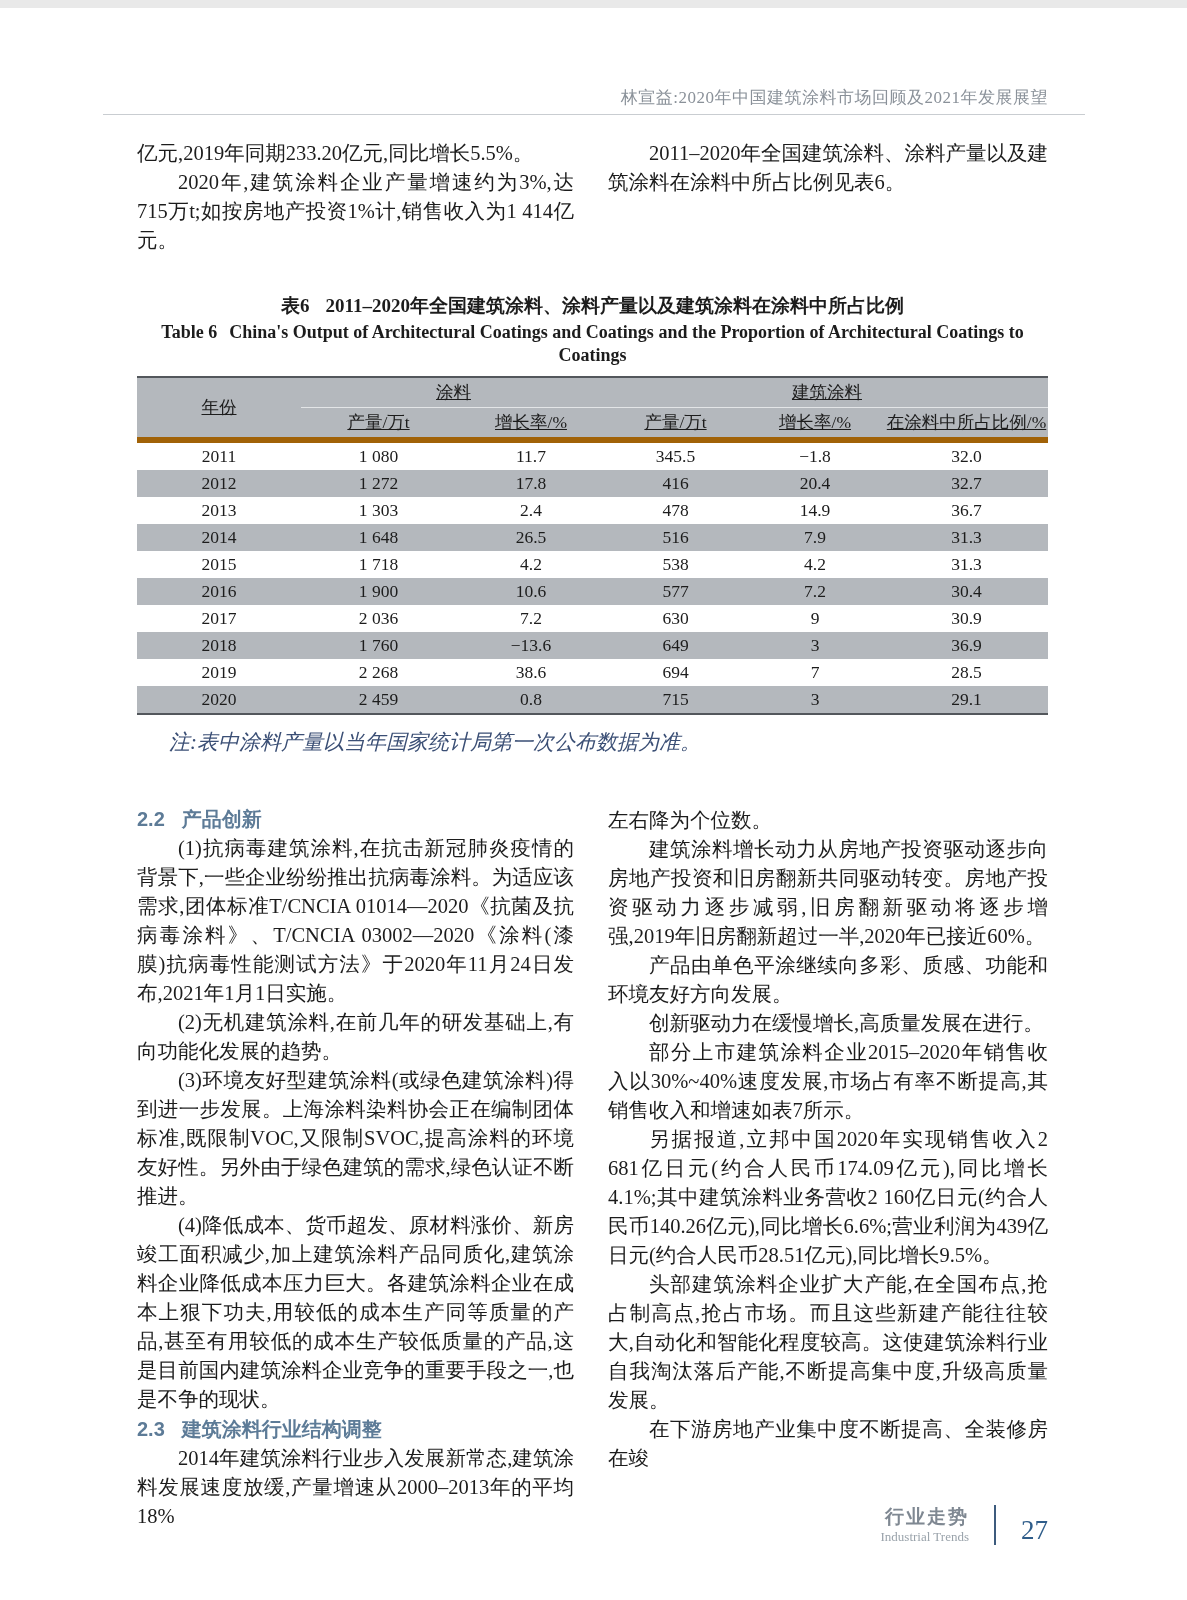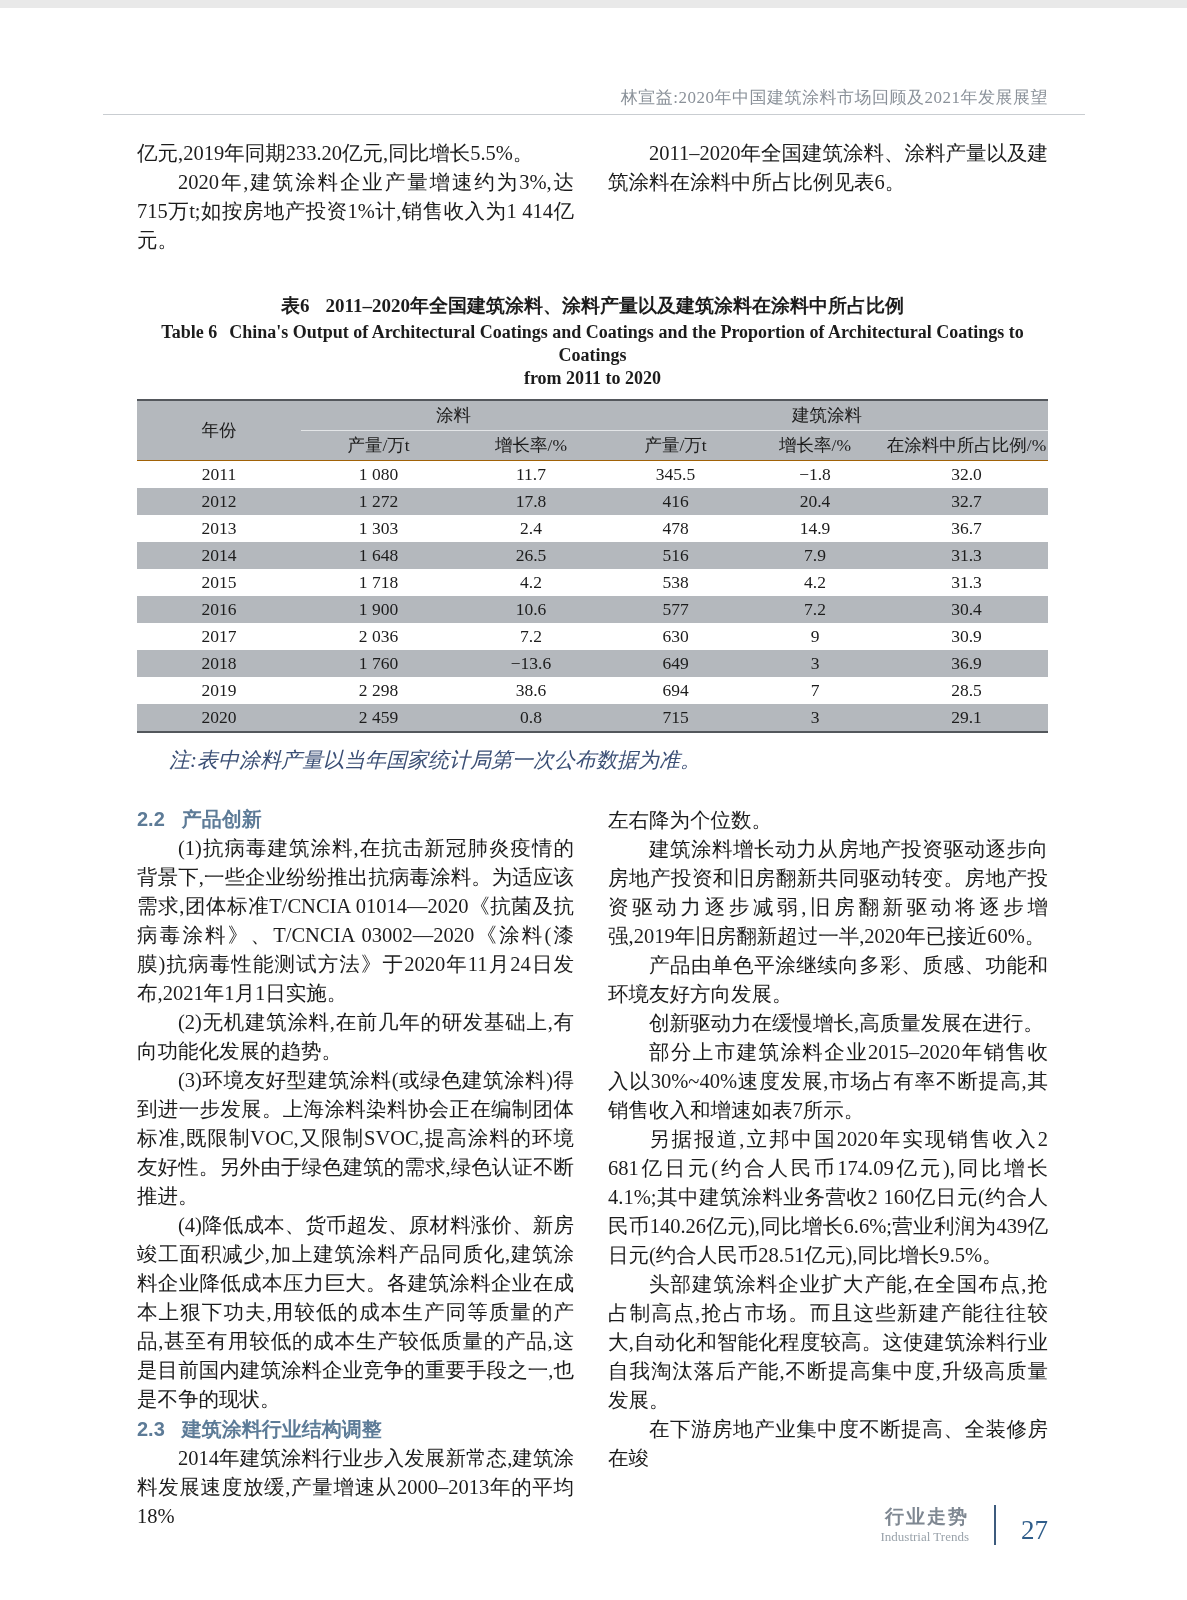--- a/index.html
+++ b/index.html
@@ -32,21 +32,21 @@
   .tbl-title-zh .lbl { margin-right:16px; }
   .tbl-title-en { text-align:center; font-size:18px; font-weight:bold; line-height:23px; margin-top:4px; }
   .tbl-title-en .lbl { margin-right:12px; }
   .tbl-title-en2 { text-align:center; font-size:18px; font-weight:bold; line-height:23px; }
 
   table.t6 {
     width:911px; border-collapse:collapse; margin-top:9px;
     border-top:2px solid #53575c; border-bottom:2px solid #53575c;
     font-size:17.5px; table-layout:fixed;
   }
-  .t6 thead { border-bottom:1px solid #a16207; }
+  .t6 thead { border-bottom:6px solid #a16207;text-decoration:underline; }
   .t6 thead th { background:#b4b8bd; font-weight:normal; height:29px; line-height:29px; padding:0; text-align:center; }
   .t6 thead tr.tier1 th.group { border-bottom:1px solid #e3e5e7; }
   .t6 td { text-align:center; height:27px; line-height:27px; padding:0; }
   .t6 tbody tr.stripe td { background:#b4b8bd; }
 
   .t6-note { margin-top:13px; padding-left:32px; font-size:21px; font-style:italic; color:#3b4f75; }
 
   
   .col-left  { position:absolute; top:796px; left:137px; width:437px; }
   .col-right { position:absolute; top:798px; left:608px; width:440px; }
@@ -84,21 +84,20 @@
     <p class="body">2011–2020年全国建筑涂料、涂料产量以及建筑涂料在涂料中所占比例见表6。</p>
   </div>
 
   <div class="table-block">
     <div class="tbl-title-zh">
       <span class="lbl">表6</span><span>2011–2020年全国建筑涂料、涂料产量以及建筑涂料在涂料中所占比例</span>
     </div>
     <div class="tbl-title-en">
       <span class="lbl">Table 6</span><span>China's Output of Architectural Coatings and Coatings and the Proportion of Architectural Coatings to Coatings</span>
     </div>
-    <div class="tbl-title-en2">from 2011 to 2020</div>
 
     <table class="t6">
       <colgroup>
         <col style="width:164px">
           <col style="width:155px">
           <col style="width:150px">
         <col style="width:139px">
           <col style="width:140px">
           <col style="width:163px">
       </colgroup>
@@ -176,21 +175,21 @@
         <tr class="stripe">
           <td>2018</td>
             <td>1 760</td>
             <td>−13.6</td>
             <td>649</td>
             <td>3</td>
             <td>36.9</td>
         </tr>
         <tr>
           <td>2019</td>
-            <td>2 298</td>
+            <td>2 268</td>
             <td>38.6</td>
             <td>694</td>
             <td>7</td>
             <td>28.5</td>
         </tr>
         <tr class="stripe">
           <td>2020</td>
             <td>2 459</td>
             <td>0.8</td>
             <td>715</td>

